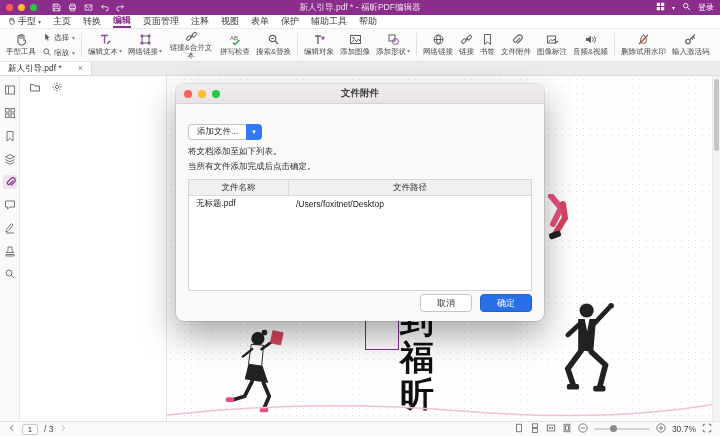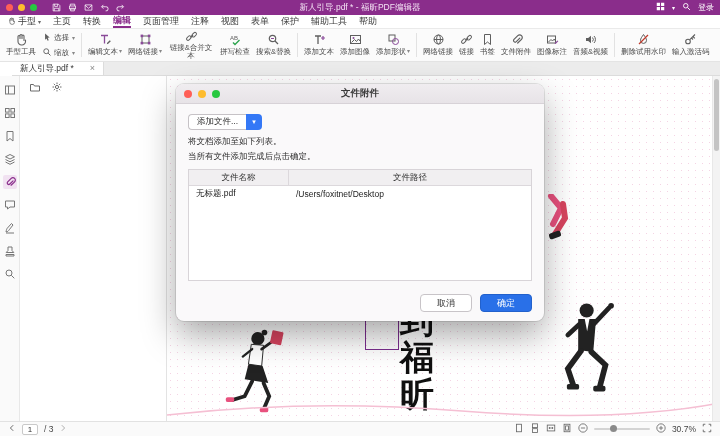--- a/index.html
+++ b/index.html
@@ -27,21 +27,21 @@
   .tb-ic { height:13px; margin-bottom:1px; }
   .tb-ic svg { display:block; }
   .tb-label-row { display:flex; align-items:flex-start; }
   .chev { font-size:6px; color:#888; margin-left:1px; }
   .tb-label.wrap { white-space:normal; width:46px; text-align:center; line-height:8px; }
   .tb-stack { display:flex; flex-direction:column; justify-content:center; gap:3px; padding:0 3px; height:31px; }
   .tb-small { display:flex; align-items:center; gap:2px; font-size:7.5px; color:#4a4a4a; }
   .tb-sep { width:1px; height:24px; background:#E2E2E2; margin:0 3px; flex:none; }
 
   
-  .tabbar { position:absolute; top:62px; left:12px; right:0; height:14px; background:#ECECEC; border-bottom:1px solid #DCDCDC; display:flex; align-items:stretch;text-align:right; }
+  .tabbar { position:absolute; top:62px; left:0; right:0; height:14px; background:#ECECEC; border-bottom:1px solid #DCDCDC; display:flex; align-items:stretch;text-align:right; }
   .tab { background:#fff; border-right:1px solid #DCDCDC; display:flex; align-items:center; gap:16px; padding:0 8px; font-size:8.5px; color:#333; }
   .tab-close { color:#888; font-size:9px; line-height:9px; }
 
   
   .main { position:absolute; top:76px; bottom:15px; left:0; right:0; display:flex; }
   .navstrip { width:20px; background:#FAFAFA; border-right:1px solid #E8E8E8; display:flex; flex-direction:column; align-items:center; padding-top:7px; gap:9px; flex:none; }
   .nav-ic { width:14px; height:14px; display:flex; align-items:center; justify-content:center; border-radius:2px; }
   .nav-ic.active { background:#F1E2F1; }
   .sidepanel { width:147px; background:#fff; border-right:1px solid #E3E3E3; flex:none; }
   .panel-header { padding:7px 9px 4px; font-size:9.5px; font-weight:bold; color:#333; }
@@ -60,21 +60,21 @@
   .page-input { width:16px; height:11px; border:1px solid #C9C9C9; border-radius:2px; font-size:8px; text-align:center; padding:0; background:#fff; color:#333; }
   .sb-right { margin-left:auto; display:flex; align-items:center; gap:6px; }
   .slider { position:relative; width:56px; height:2px; background:#D4D4D4; border-radius:1px; }
   .slider-knob { position:absolute; left:16px; top:-3px; width:7px; height:7px; border-radius:50%; background:#8a8a8a; }
 
   
   .dialog { position:absolute; left:176px; top:84px; width:368px; height:237px; background:#FAF9FA; border-radius:8px; box-shadow:0 14px 34px rgba(0,0,0,0.35), 0 0 0 1px rgba(0,0,0,0.1); z-index:50; }
   .dlg-titlebar { height:20px; background:linear-gradient(#F0EDF0,#E7E3E7); border-bottom:1px solid #D7D2D7; border-radius:8px 8px 0 0; display:flex; align-items:center; padding:0 8px; position:relative; }
   .dlg-titlebar .tl { width:8px; height:8px; margin-right:6px; }
   .dlg-title { position:absolute; left:0; right:0; text-align:center; font-size:9.5px; font-weight:bold; color:#3a3a3a; pointer-events:none; }
-  .dlg-body { position:relative; padding:10px 12px; height:217px; }
+  .dlg-body { position:relative; padding:20px 12px; height:217px; }
   .add-split { display:flex; height:16px; }
   .add-main { height:16px; background:#fff; border:1px solid #C6C2C6; border-right:none; border-radius:4px 0 0 4px; font-size:8.5px; padding:0 8px; color:#333; font-family:inherit; }
   .add-drop { height:16px; width:16px; background:#3478F6; border:none; border-radius:0 4px 4px 0; color:#fff; display:flex; align-items:center; justify-content:center; padding:0; }
   .chev-w { font-size:7px; color:#fff; }
   .hint { font-size:8.5px; color:#2e2e2e; margin-top:6px; }
   .file-table { margin-top:6px; border:1px solid #D8D4D8; background:#fff; height:112px; }
   .ft-header { display:grid; grid-template-columns:100px 1fr; height:16px; background:#F1EFF1; border-bottom:1px solid #DCD8DC; }
   .ft-h-cell { font-size:8.5px; color:#333; display:flex; align-items:center; justify-content:center; border-right:1px solid #DCD8DC; }
   .ft-h-cell:last-child { border-right:none; }
   .ft-row { display:grid; grid-template-columns:100px 1fr; height:16px; }
@@ -260,21 +260,21 @@
       <span class="tb-label">搜索&amp;替换</span>
     </div>
     <div class="tb-sep"></div>
     <div class="tb-btn">
       <span class="tb-ic">
           <svg width="13" height="13" viewBox="0 0 13 13">
             <path d="M2 3h6M5 3v8" stroke="#5f5f5f" stroke-width="1.3" fill="none"></path>
             <path d="M10 3v4M8 5h4" stroke="#8a4a99" stroke-width="1.2" fill="none"></path>
           </svg>
         </span>
-      <span class="tb-label">添加文本</span>
+      <span class="tb-label">编辑对象</span>
     </div>
     <div class="tb-btn">
       <span class="tb-ic">
           <svg width="13" height="13" viewBox="0 0 13 13">
             <rect x="1.5" y="2.5" width="10" height="8" fill="none" stroke="#5f5f5f"></rect>
             <circle cx="4.5" cy="5" r="1" fill="#8a4a99"></circle>
             <path d="M2.5 9.5l3-3 2 2 2-2.5 1.5 2" fill="none" stroke="#5f5f5f"></path>
           </svg>
         </span>
       <span class="tb-label">添加图像</span>

